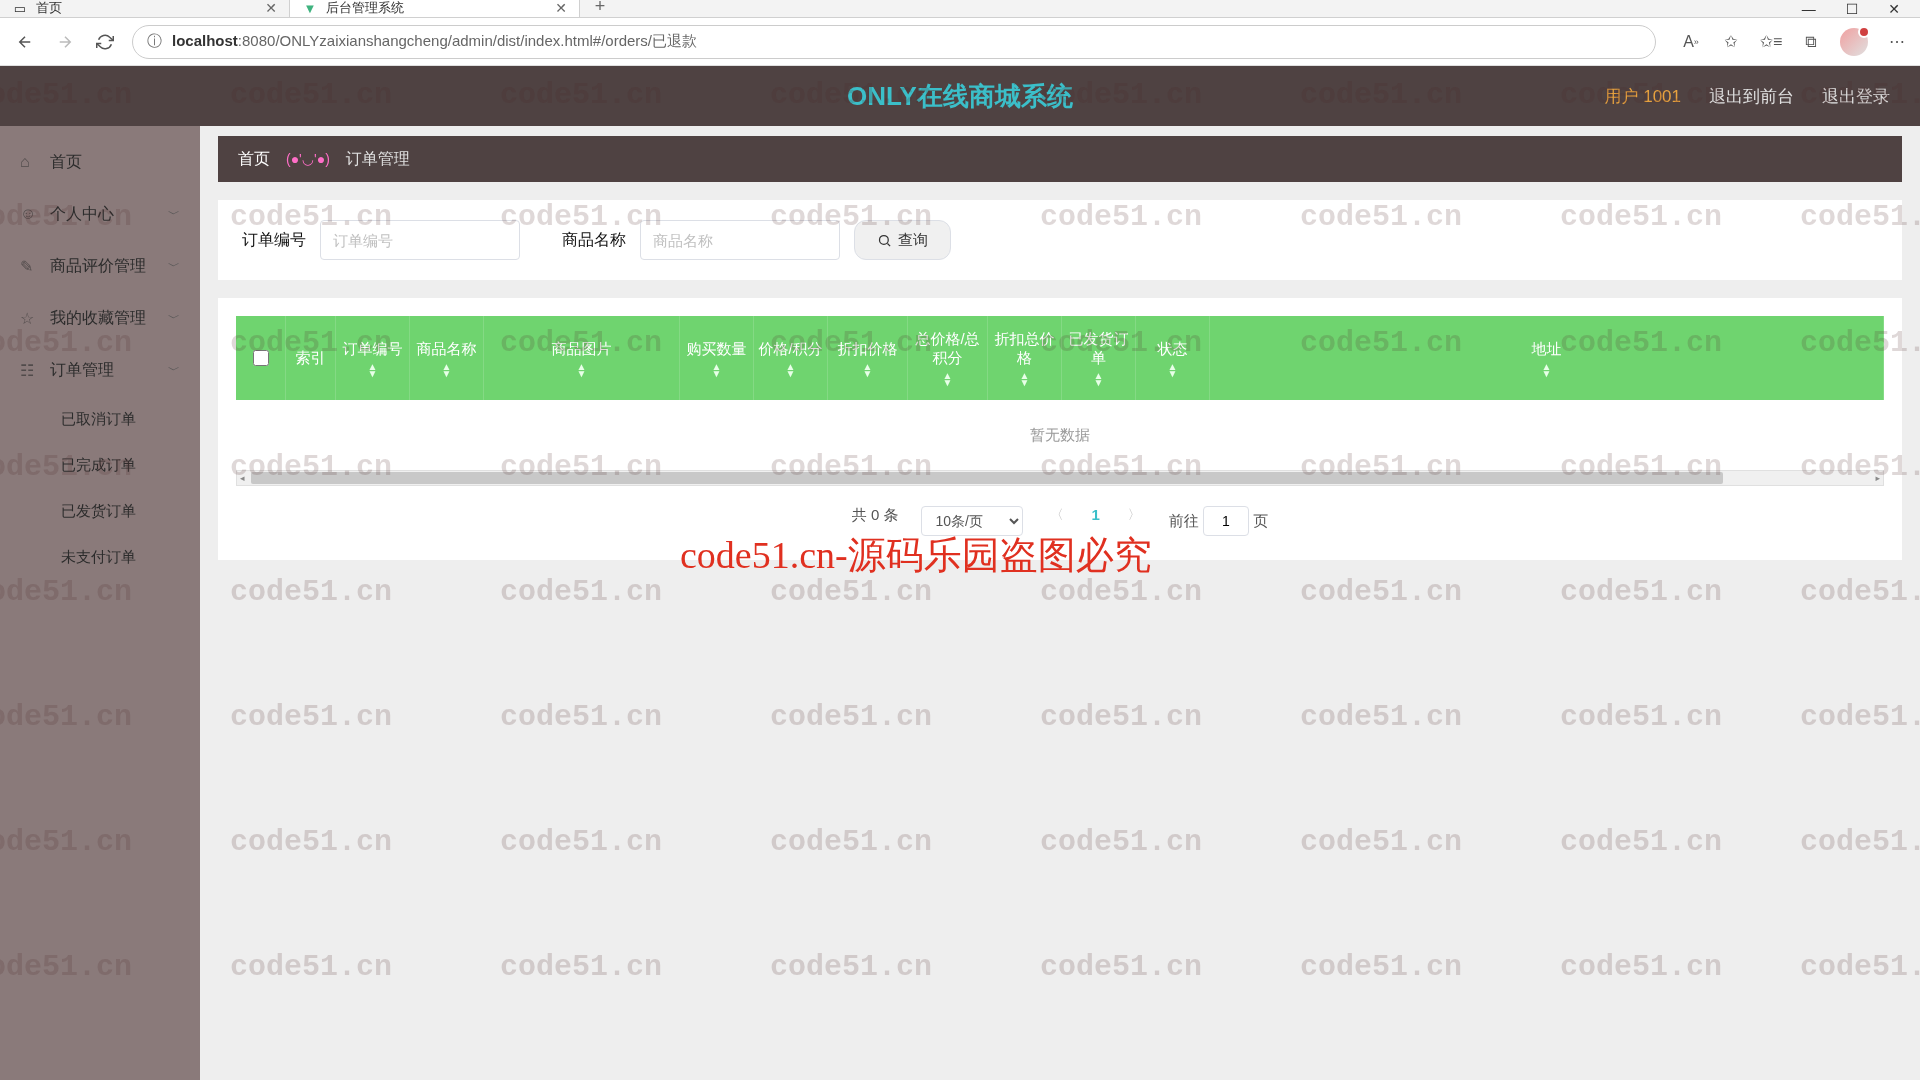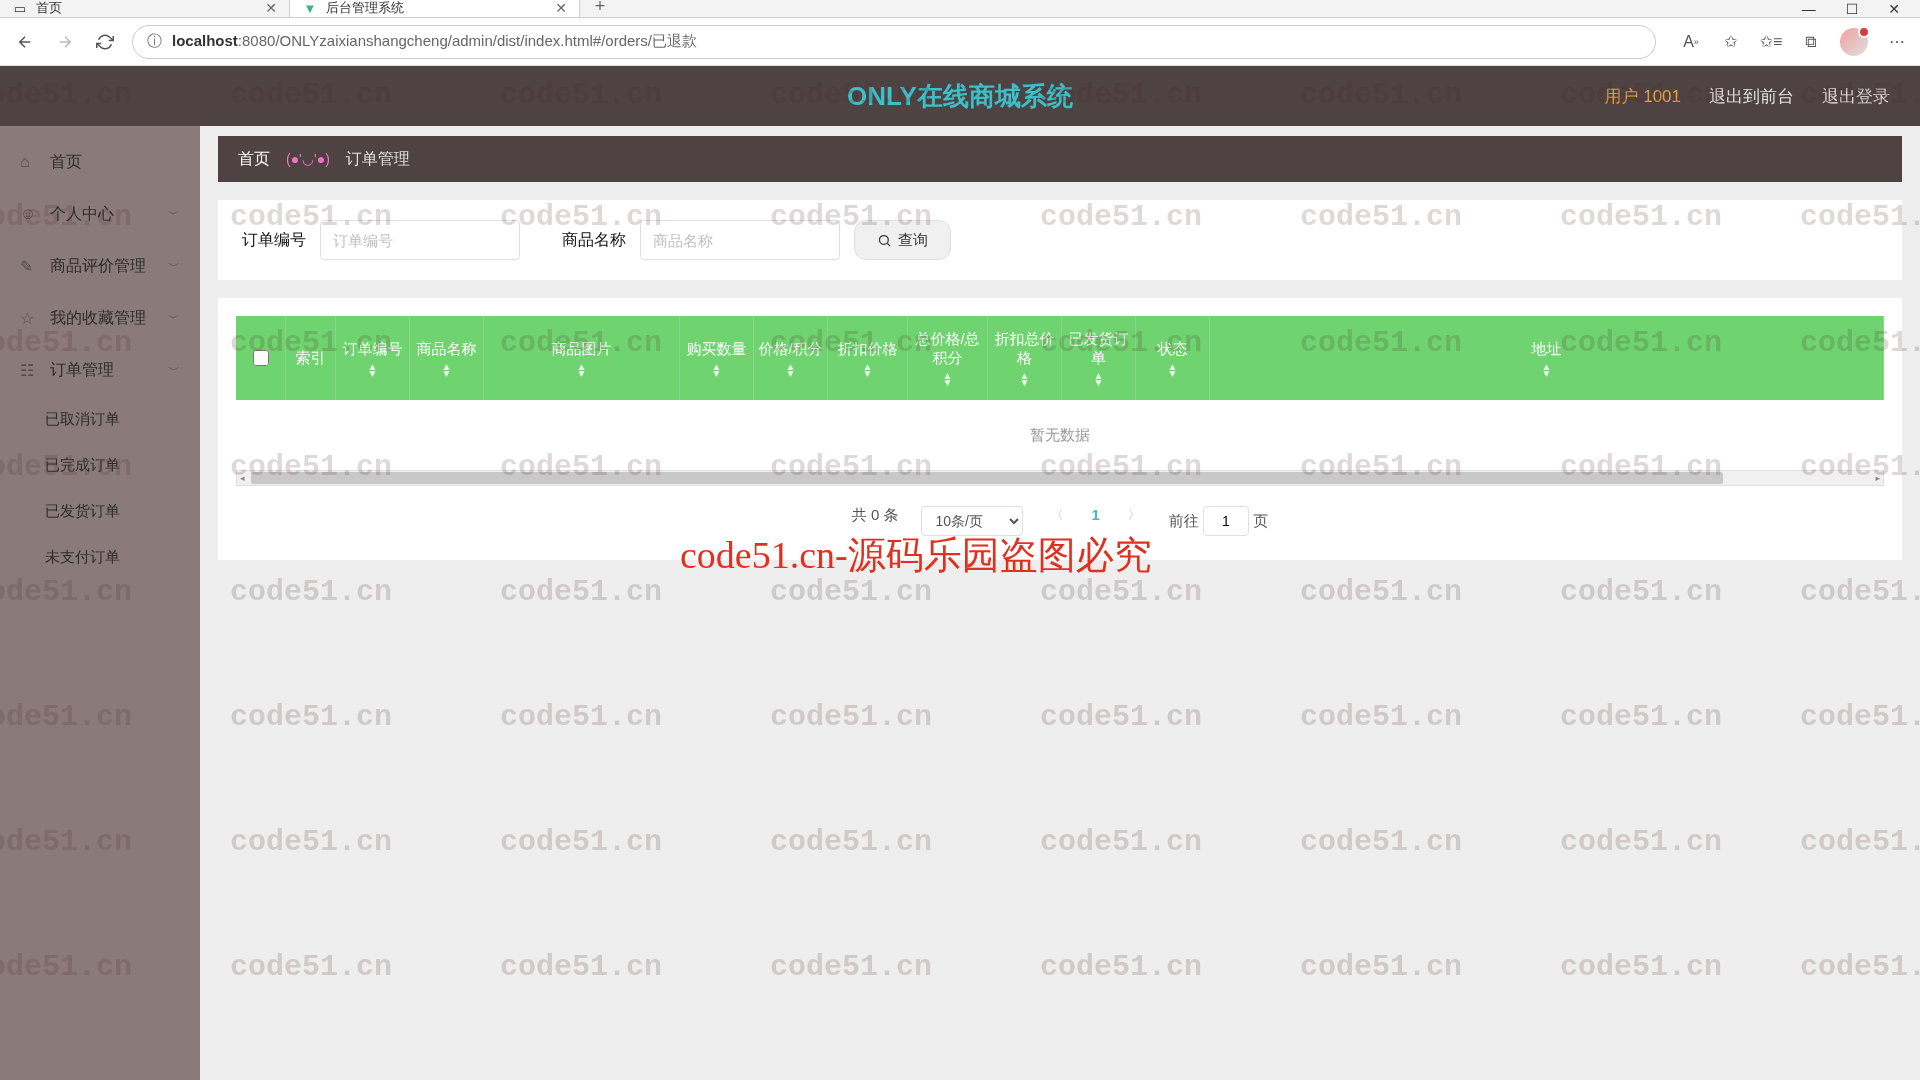--- a/index.html
+++ b/index.html
@@ -28,21 +28,21 @@
 .app-header-right { position: absolute; right: 30px; display: flex; gap: 28px; align-items: center; font-size: 17px; }
 .user-info { color: #e8a23f; }
 .header-link { color: #e0e0e0; cursor: pointer; }
 
 
 .layout { display: flex; height: calc(1080px - 18px - 48px - 60px); }
 .sidebar { width: 200px; background: #8a7a7a; padding-top: 10px; }
 .menu-item { height: 52px; display: flex; align-items: center; padding: 0 20px; font-size: 16px; color: #2c2c2c; cursor: pointer; position: relative; }
 .menu-item .mi-icon { width: 18px; height: 18px; margin-right: 12px; opacity: 0.6; }
 .menu-item .chev { margin-left: auto; color: #555; font-size: 12px; }
-.sub-item { height: 46px; display: flex; align-items: center; padding-left: 45px; font-size: 15px; color: #2c2c2c; cursor: pointer; }
+.sub-item { height: 46px; display: flex; align-items: center; padding-left: 61px; font-size: 15px; color: #2c2c2c; cursor: pointer; }
 .sub-item.active { color: #3bbfc9; }
 
 
 .main { flex: 1; background: #eee; padding: 0; position: relative; }
 .breadcrumb { margin: 10px 18px 0 18px; height: 46px; background: #4f4242; display: flex; align-items: center; padding: 0 20px; font-size: 16px; gap: 16px; }
 .bc-home { color: #fff; cursor: pointer; }
 .bc-emoji { color: #ff6ec7; font-size: 14px; }
 .bc-cur { color: #e0e0e0; }
 
 .panel { margin: 18px; background: #fff; padding: 20px 24px; }

